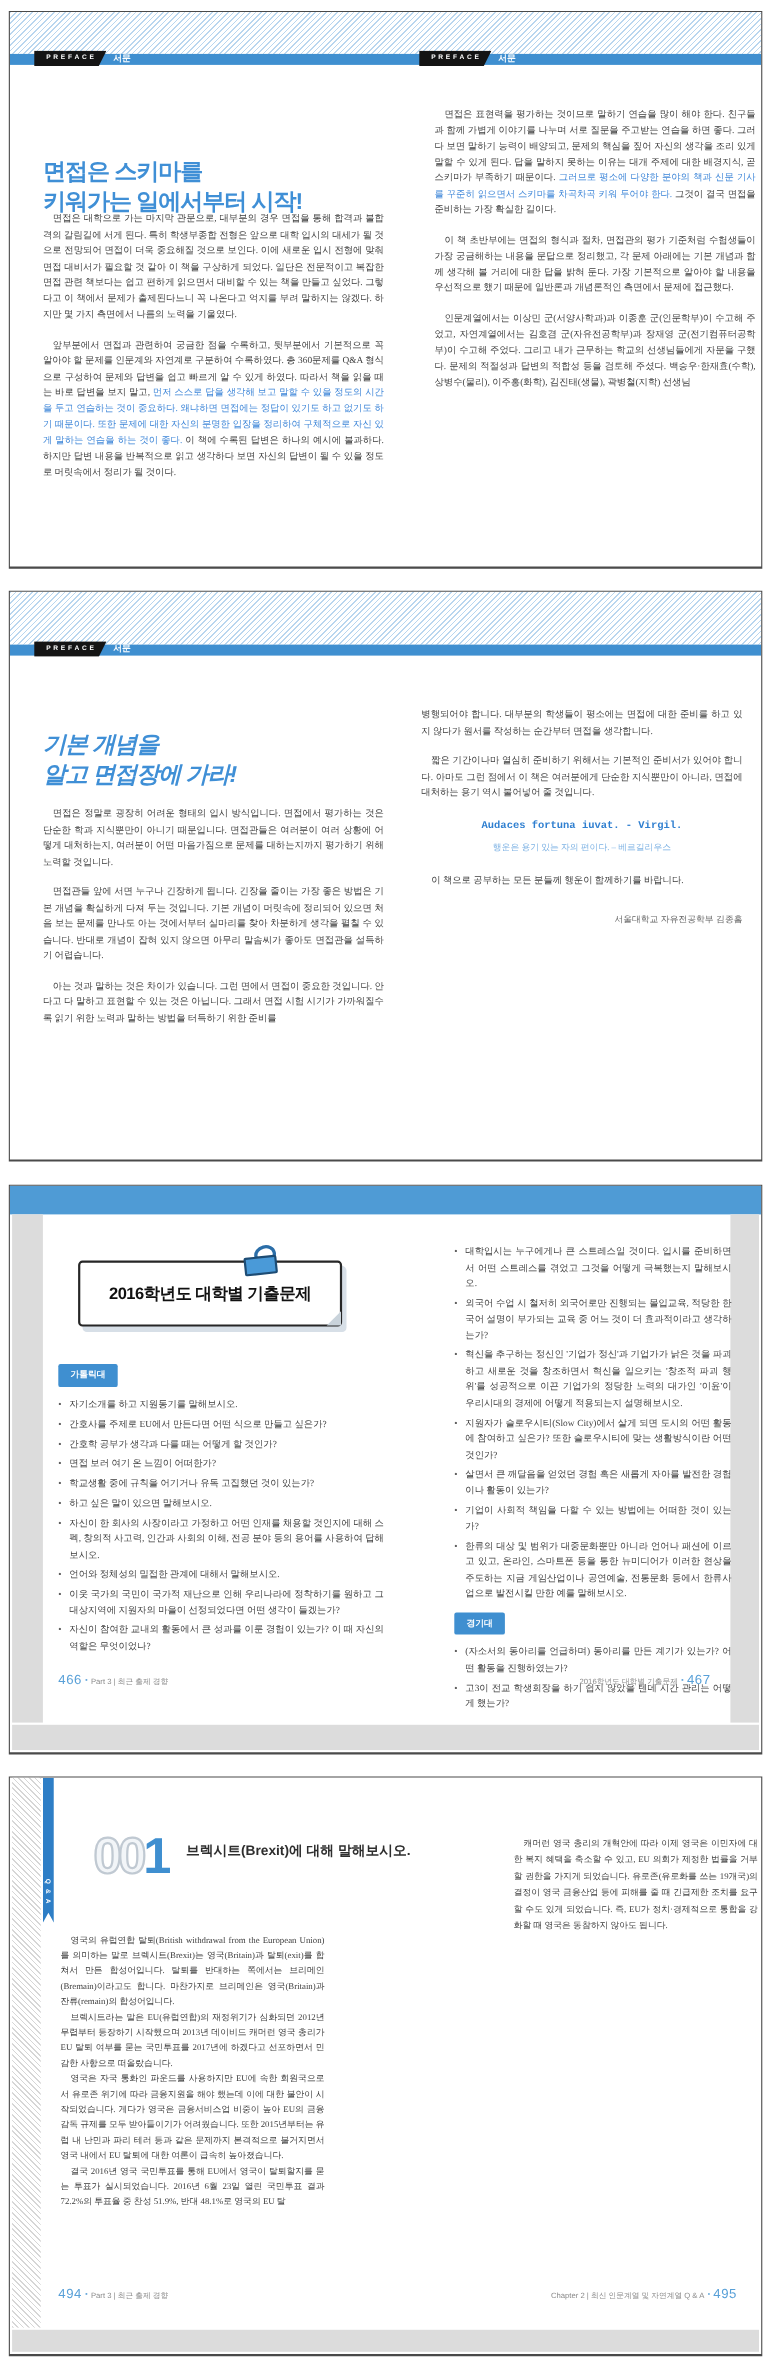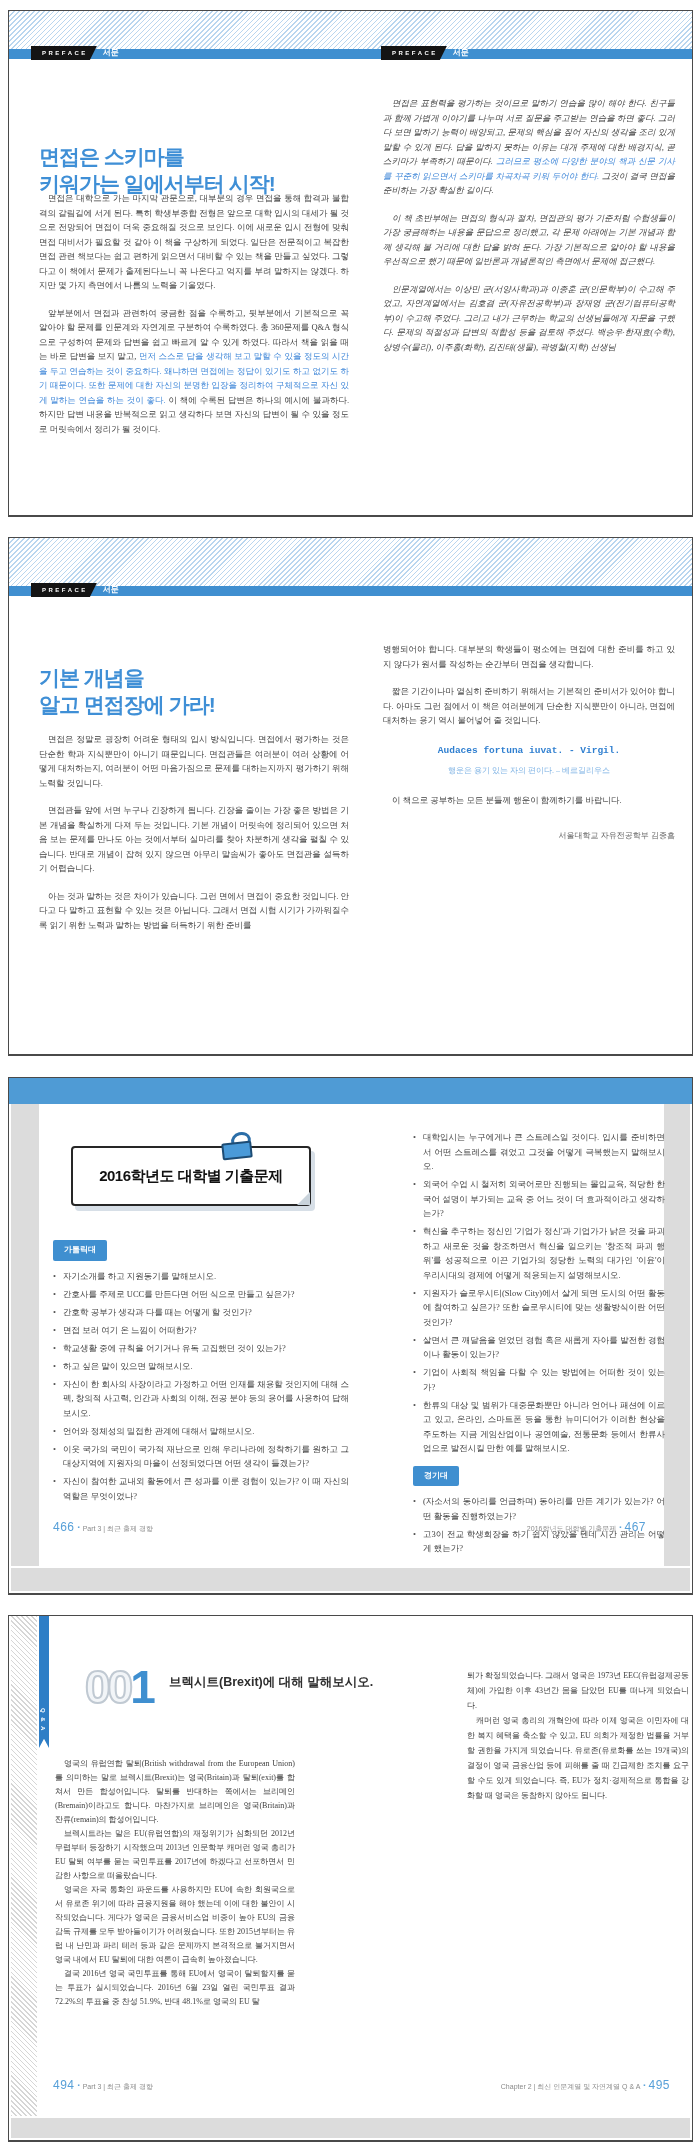--- a/index.html
+++ b/index.html
@@ -78,35 +78,35 @@
   <div class="hdr-tab" style="left:372px;top:35px;">
     <span class="tab-black">PREFACE</span>
     <span class="tab-kor">서문</span>
   </div>
   <div class="big-title" style="left:30px;top:132px;">면접은 스키마를
 키워가는 일에서부터 시작!</div>
   <div class="col" style="left:30px;top:180px;width:310px;">
       <p class="para"><span>면접은 대학으로 가는 마지막 관문으로, 대부분의 경우 면접을 통해 합격과 불합격의 갈림길에 서게 된다. 특히 학생부종합 전형은 앞으로 대학 입시의 대세가 될 것으로 전망되어 면접이 더욱 중요해질 것으로 보인다. 이에 새로운 입시 전형에 맞춰 면접 대비서가 필요할 것 같아 이 책을 구상하게 되었다. 일단은 전문적이고 복잡한 면접 관련 책보다는 쉽고 편하게 읽으면서 대비할 수 있는 책을 만들고 싶었다. 그렇다고 이 책에서 문제가 출제된다느니 꼭 나온다고 억지를 부려 말하지는 않겠다. 하지만 몇 가지 측면에서 나름의 노력을 기울였다.</span></p>
       <p class="para"><span>앞부분에서 면접과 관련하여 궁금한 점을 수록하고, 뒷부분에서 기본적으로 꼭 알아야 할 문제를 인문계와 자연계로 구분하여 수록하였다. 총 360문제를 Q&amp;A 형식으로 구성하여 문제와 답변을 쉽고 빠르게 알 수 있게 하였다. 따라서 책을 읽을 때는 바로 답변을 보지 말고, </span><span class="em">먼저 스스로 답을 생각해 보고 말할 수 있을 정도의 시간을 두고 연습하는 것이 중요하다. 왜냐하면 면접에는 정답이 있기도 하고 없기도 하기 때문이다. 또한 문제에 대한 자신의 분명한 입장을 정리하여 구체적으로 자신 있게 말하는 연습을 하는 것이 좋다.</span><span> 이 책에 수록된 답변은 하나의 예시에 불과하다. 하지만 답변 내용을 반복적으로 읽고 생각하다 보면 자신의 답변이 될 수 있을 정도로 머릿속에서 정리가 될 것이다.</span></p>
     </div>
-  <div class="col" style="left:374px;top:85px;width:292px;font-style:italic;">
+  <div class="col" style="left:386px;top:85px;width:292px;">
       <p class="para"><span>면접은 표현력을 평가하는 것이므로 말하기 연습을 많이 해야 한다. 친구들과 함께 가볍게 이야기를 나누며 서로 질문을 주고받는 연습을 하면 좋다. 그러다 보면 말하기 능력이 배양되고, 문제의 핵심을 짚어 자신의 생각을 조리 있게 말할 수 있게 된다. 답을 말하지 못하는 이유는 대개 주제에 대한 배경지식, 곧 스키마가 부족하기 때문이다. </span><span class="em">그러므로 평소에 다양한 분야의 책과 신문 기사를 꾸준히 읽으면서 스키마를 차곡차곡 키워 두어야 한다.</span><span> 그것이 결국 면접을 준비하는 가장 확실한 길이다.</span></p>
       <p class="para"><span>이 책 초반부에는 면접의 형식과 절차, 면접관의 평가 기준처럼 수험생들이 가장 궁금해하는 내용을 문답으로 정리했고, 각 문제 아래에는 기본 개념과 함께 생각해 볼 거리에 대한 답을 밝혀 둔다. 가장 기본적으로 알아야 할 내용을 우선적으로 했기 때문에 일반론과 개념론적인 측면에서 문제에 접근했다.</span></p>
       <p class="para"><span>인문계열에서는 이상민 군(서양사학과)과 이종훈 군(인문학부)이 수고해 주었고, 자연계열에서는 김호겸 군(자유전공학부)과 장재영 군(전기컴퓨터공학부)이 수고해 주었다. 그리고 내가 근무하는 학교의 선생님들에게 자문을 구했다. 문제의 적절성과 답변의 적합성 등을 검토해 주셨다. 백승우·한재효(수학), 상병수(물리), 이주홍(화학), 김진태(생물), 곽병철(지학) 선생님</span></p>
     </div>
 </div>
 
 <div class="spread" style="top:537px;height:516px;">
   <div class="hatch-blue tall"></div>
   <div class="hdr-bar" style="top:48px;"></div>
   <div class="hdr-tab" style="left:22px;top:45px;">
     <span class="tab-black">PREFACE</span>
     <span class="tab-kor">서문</span>
   </div>
-  <div class="big-title" style="left:30px;top:126px;">기본 개념을
+  <div class="big-title" style="left:30px;top:126px;font-style:italic;">기본 개념을
 알고 면접장에 가라!</div>
   <div class="col" style="left:30px;top:194px;width:310px;">
       <p class="para"><span>면접은 정말로 굉장히 어려운 형태의 입시 방식입니다. 면접에서 평가하는 것은 단순한 학과 지식뿐만이 아니기 때문입니다. 면접관들은 여러분이 여러 상황에 어떻게 대처하는지, 여러분이 어떤 마음가짐으로 문제를 대하는지까지 평가하기 위해 노력할 것입니다.</span></p>
       <p class="para"><span>면접관들 앞에 서면 누구나 긴장하게 됩니다. 긴장을 줄이는 가장 좋은 방법은 기본 개념을 확실하게 다져 두는 것입니다. 기본 개념이 머릿속에 정리되어 있으면 처음 보는 문제를 만나도 아는 것에서부터 실마리를 찾아 차분하게 생각을 펼칠 수 있습니다. 반대로 개념이 잡혀 있지 않으면 아무리 말솜씨가 좋아도 면접관을 설득하기 어렵습니다.</span></p>
       <p class="para"><span>아는 것과 말하는 것은 차이가 있습니다. 그런 면에서 면접이 중요한 것입니다. 안다고 다 말하고 표현할 수 있는 것은 아닙니다. 그래서 면접 시험 시기가 가까워질수록 읽기 위한 노력과 말하는 방법을 터득하기 위한 준비를</span></p>
     </div>
   <div class="col" style="left:374px;top:104px;width:292px;">
     <div>
         <p class="para noind"><span>병행되어야 합니다. 대부분의 학생들이 평소에는 면접에 대한 준비를 하고 있지 않다가 원서를 작성하는 순간부터 면접을 생각합니다.</span></p>
         <p class="para"><span>짧은 기간이나마 열심히 준비하기 위해서는 기본적인 준비서가 있어야 합니다. 아마도 그런 점에서 이 책은 여러분에게 단순한 지식뿐만이 아니라, 면접에 대처하는 용기 역시 불어넣어 줄 것입니다.</span></p>
@@ -130,21 +130,21 @@
       <div class="clip-ring"></div>
         <div class="clip-body"></div>
     </div>
     <span class="note-title">2016학년도 대학별 기출문제</span>
     <div class="fold"></div>
   </div>
   <div class="qlist" style="left:44px;top:162px;width:296px;">
     <span class="uni-badge">가톨릭대</span>
     <div>
         <div class="q-item"><span class="blt">•</span><span>자기소개를 하고 지원동기를 말해보시오.</span></div>
-        <div class="q-item"><span class="blt">•</span><span>간호사를 주제로 UCC를 만든다면 어떤 식으로 만들고 싶은가?</span></div>
+        <div class="q-item"><span class="blt">•</span><span>간호사를 주제로 EU에서 만든다면 어떤 식으로 만들고 싶은가?</span></div>
         <div class="q-item"><span class="blt">•</span><span>간호학 공부가 생각과 다를 때는 어떻게 할 것인가?</span></div>
         <div class="q-item"><span class="blt">•</span><span>면접 보러 여기 온 느낌이 어떠한가?</span></div>
         <div class="q-item"><span class="blt">•</span><span>학교생활 중에 규칙을 어기거나 유독 고집했던 것이 있는가?</span></div>
         <div class="q-item"><span class="blt">•</span><span>하고 싶은 말이 있으면 말해보시오.</span></div>
         <div class="q-item"><span class="blt">•</span><span>자신이 한 회사의 사장이라고 가정하고 어떤 인재를 채용할 것인지에 대해 스펙, 창의적 사고력, 인간과 사회의 이해, 전공 분야 등의 용어를 사용하여 답해보시오.</span></div>
         <div class="q-item"><span class="blt">•</span><span>언어와 정체성의 밀접한 관계에 대해서 말해보시오.</span></div>
         <div class="q-item"><span class="blt">•</span><span>이웃 국가의 국민이 국가적 재난으로 인해 우리나라에 정착하기를 원하고 그 대상지역에 지원자의 마을이 선정되었다면 어떤 생각이 들겠는가?</span></div>
         <div class="q-item"><span class="blt">•</span><span>자신이 참여한 교내외 활동에서 큰 성과를 이룬 경험이 있는가? 이 때 자신의 역할은 무엇이었나?</span></div>
       </div>
   </div>
@@ -178,26 +178,25 @@
   <div class="hatch-gray"></div>
   <div class="qa-ribbon">
       <span>Q &amp; A</span>
     </div>
   <div class="q-number">
     <span class="zero">00</span><span class="one">1</span>
   </div>
   <div class="q-text">브렉시트(Brexit)에 대해 말해보시오.</div>
   <div class="col tight" style="left:46px;top:141px;width:240px;">
       <p class="para"><span>영국의 유럽연합 탈퇴(British withdrawal from the European Union)를 의미하는 말로 브렉시트(Brexit)는 영국(Britain)과 탈퇴(exit)를 합쳐서 만든 합성어입니다. 탈퇴를 반대하는 쪽에서는 브리메인(Bremain)이라고도 합니다. 마찬가지로 브리메인은 영국(Britain)과 잔류(remain)의 합성어입니다.</span></p>
-      <p class="para"><span>브렉시트라는 말은 EU(유럽연합)의 재정위기가 심화되던 2012년 무렵부터 등장하기 시작했으며 2013년 인문학부 캐머런 영국 총리가 EU 탈퇴 여부를 묻는 국민투표를 2017년에 하겠다고 선포하면서 민감한 사항으로 떠올랐습니다.</span></p>
+      <p class="para"><span>브렉시트라는 말은 EU(유럽연합)의 재정위기가 심화되던 2012년 무렵부터 등장하기 시작했으며 2013년 데이비드 캐머런 영국 총리가 EU 탈퇴 여부를 묻는 국민투표를 2017년에 하겠다고 선포하면서 민감한 사항으로 떠올랐습니다.</span></p>
       <p class="para"><span>영국은 자국 통화인 파운드를 사용하지만 EU에 속한 회원국으로서 유로존 위기에 따라 금융지원을 해야 했는데 이에 대한 불안이 시작되었습니다. 게다가 영국은 금융서비스업 비중이 높아 EU의 금융감독 규제를 모두 받아들이기가 어려웠습니다. 또한 2015년부터는 유럽 내 난민과 파리 테러 등과 같은 문제까지 본격적으로 불거지면서 영국 내에서 EU 탈퇴에 대한 여론이 급속히 높아졌습니다.</span></p>
       <p class="para"><span>결국 2016년 영국 국민투표를 통해 EU에서 영국이 탈퇴할지를 묻는 투표가 실시되었습니다. 2016년 6월 23일 열린 국민투표 결과 72.2%의 투표율 중 찬성 51.9%, 반대 48.1%로 영국의 EU 탈</span></p>
     </div>
   <div class="col tight" style="left:458px;top:52px;width:222px;line-height:15px;">
-      <p class="para noind"><span>퇴가 확정되었습니다. 그래서 영국은 1973년 EEC(유럽경제공동체)에 가입한 이후 43년간 몸을 담았던 EU를 떠나게 되었습니다.</span></p>
       <p class="para"><span>캐머런 영국 총리의 개혁안에 따라 이제 영국은 이민자에 대한 복지 혜택을 축소할 수 있고, EU 의회가 제정한 법률을 거부할 권한을 가지게 되었습니다. 유로존(유로화를 쓰는 19개국)의 결정이 영국 금융산업 등에 피해를 줄 때 긴급제한 조치를 요구할 수도 있게 되었습니다. 즉, EU가 정치·경제적으로 통합을 강화할 때 영국은 동참하지 않아도 됩니다.</span></p>
     </div>
   <div class="bottom-strip" style="top:502px;height:20px;"></div>
   <div class="foot" style="left:44px;top:462px;">
     <span class="pnum">494</span><span class="fsep">▪</span><span>Part 3 | 최근 출제 경향</span>
   </div>
   <div class="foot right" style="right:22px;top:462px;">
     <span>Chapter 2 | 최신 인문계열 및 자연계열 Q &amp; A</span><span class="fsep">▪</span><span class="pnum">495</span>
   </div>
 </div>

